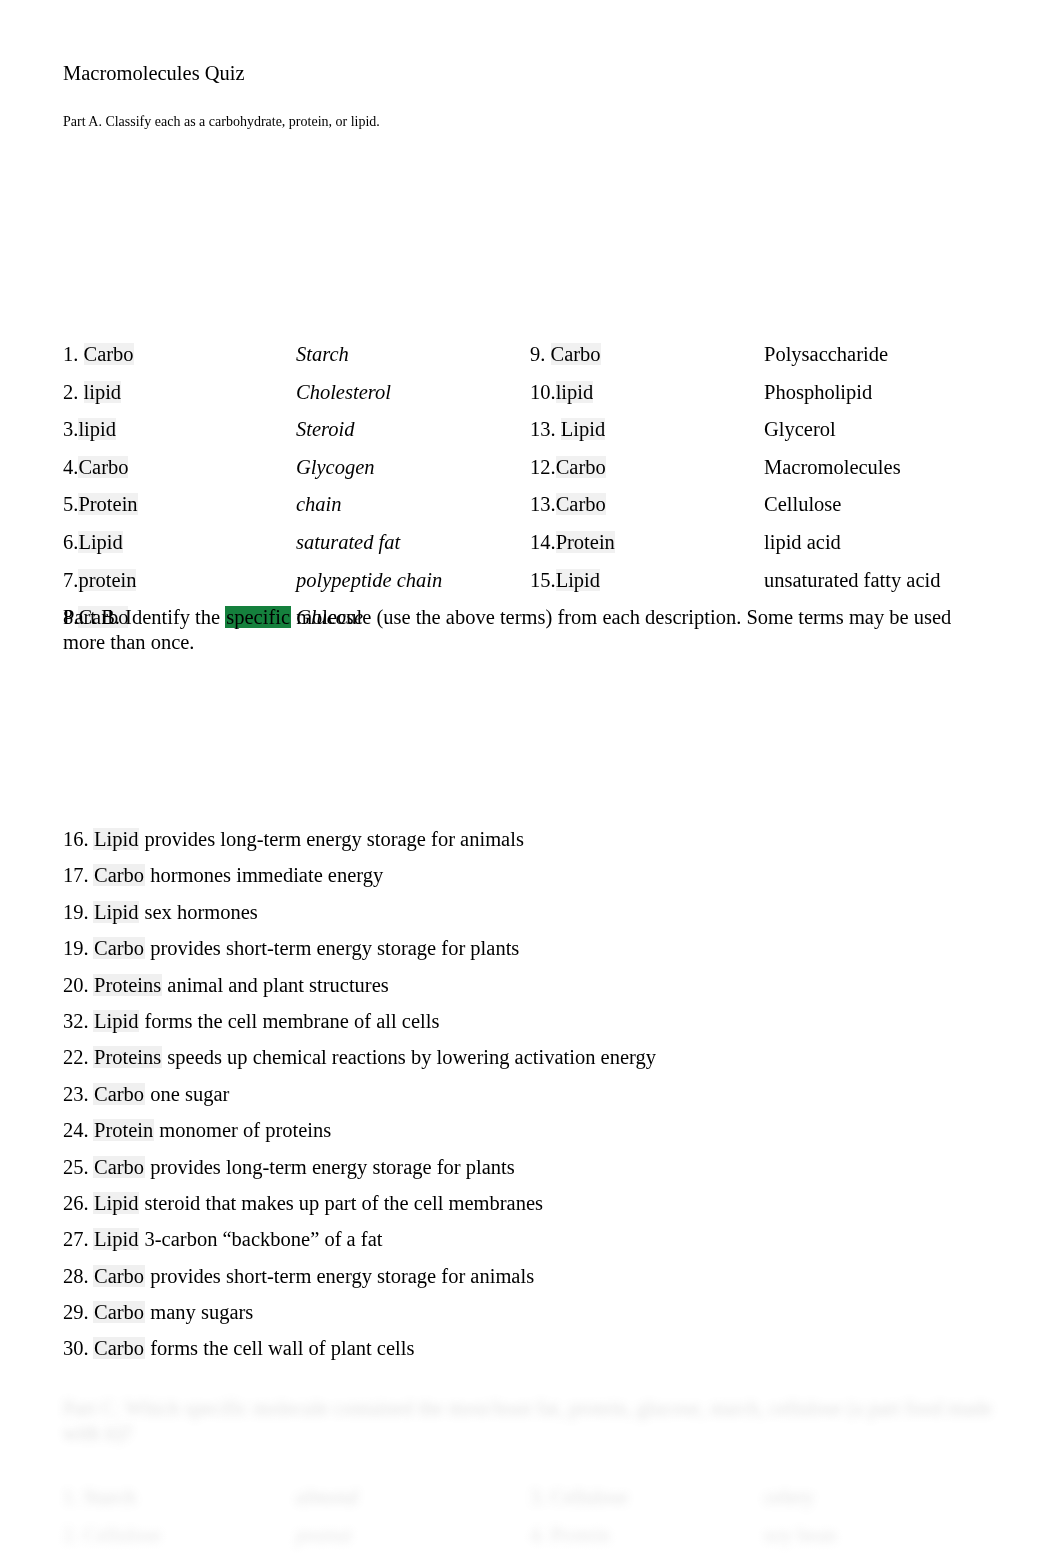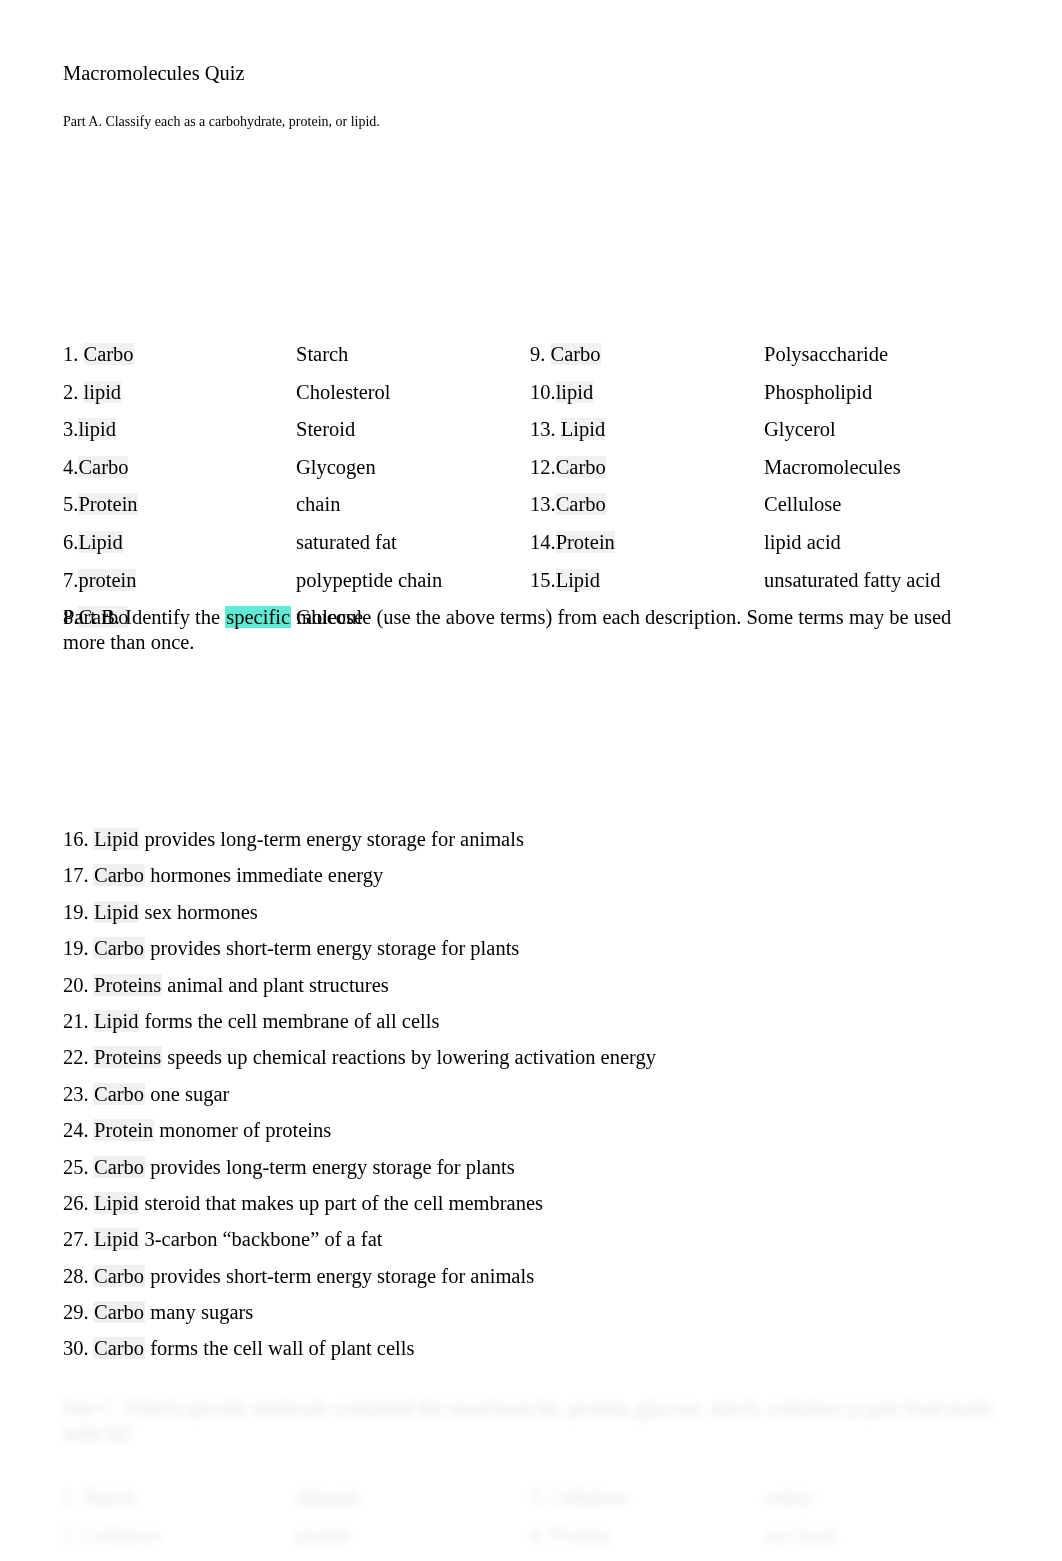--- a/index.html
+++ b/index.html
@@ -45,21 +45,21 @@
 
   .part-b-heading {
     position: absolute;
     left: 63px;
     top: 605px;
     width: 918px;
     font-size: 20.5px;
     line-height: 25px;
   }
   .part-b-heading .hl {
-    background: #5eead4;
+    background: #15803d;
     padding: 0 1px;
   }
 
   
   .term-table {
     position: absolute;
     left: 63px;
     top: 293px;
     width: 930px;
   }
@@ -69,21 +69,21 @@
   }
   .term-cell {
     position: absolute;
     top: 0;
     font-size: 20.5px;
     line-height: 27px;
     white-space: nowrap;
     margin-top: 48px;
   }
   .c1 { left: 0px; }
-  .c2 { left: 233px; }
+  .c2 { left: 233px; font-style: italic; }
   .c3 { left: 467px; }
   .c4 { left: 701px; }
 
   .ans {
     background: #f1f1f1;
   }
 
   
   .pb-list {
     position: absolute;
@@ -237,21 +237,21 @@
     </div>
     <div class="pb-item">
       <span class="pb-num">19.</span>
       <span class="pb-text"><span class="answord">Carbo</span><span> provides short-term energy storage for plants</span></span>
     </div>
     <div class="pb-item">
       <span class="pb-num">20.</span>
       <span class="pb-text"><span class="answord">Proteins</span><span> animal and plant structures</span></span>
     </div>
     <div class="pb-item">
-      <span class="pb-num">21.</span>
+      <span class="pb-num">32.</span>
       <span class="pb-text"><span class="answord">Lipid</span><span> forms the cell membrane of all cells</span></span>
     </div>
     <div class="pb-item">
       <span class="pb-num">22.</span>
       <span class="pb-text"><span class="answord">Proteins</span><span> speeds up chemical reactions by lowering activation energy</span></span>
     </div>
     <div class="pb-item">
       <span class="pb-num">23.</span>
       <span class="pb-text"><span class="answord">Carbo</span><span> one sugar</span></span>
     </div>

